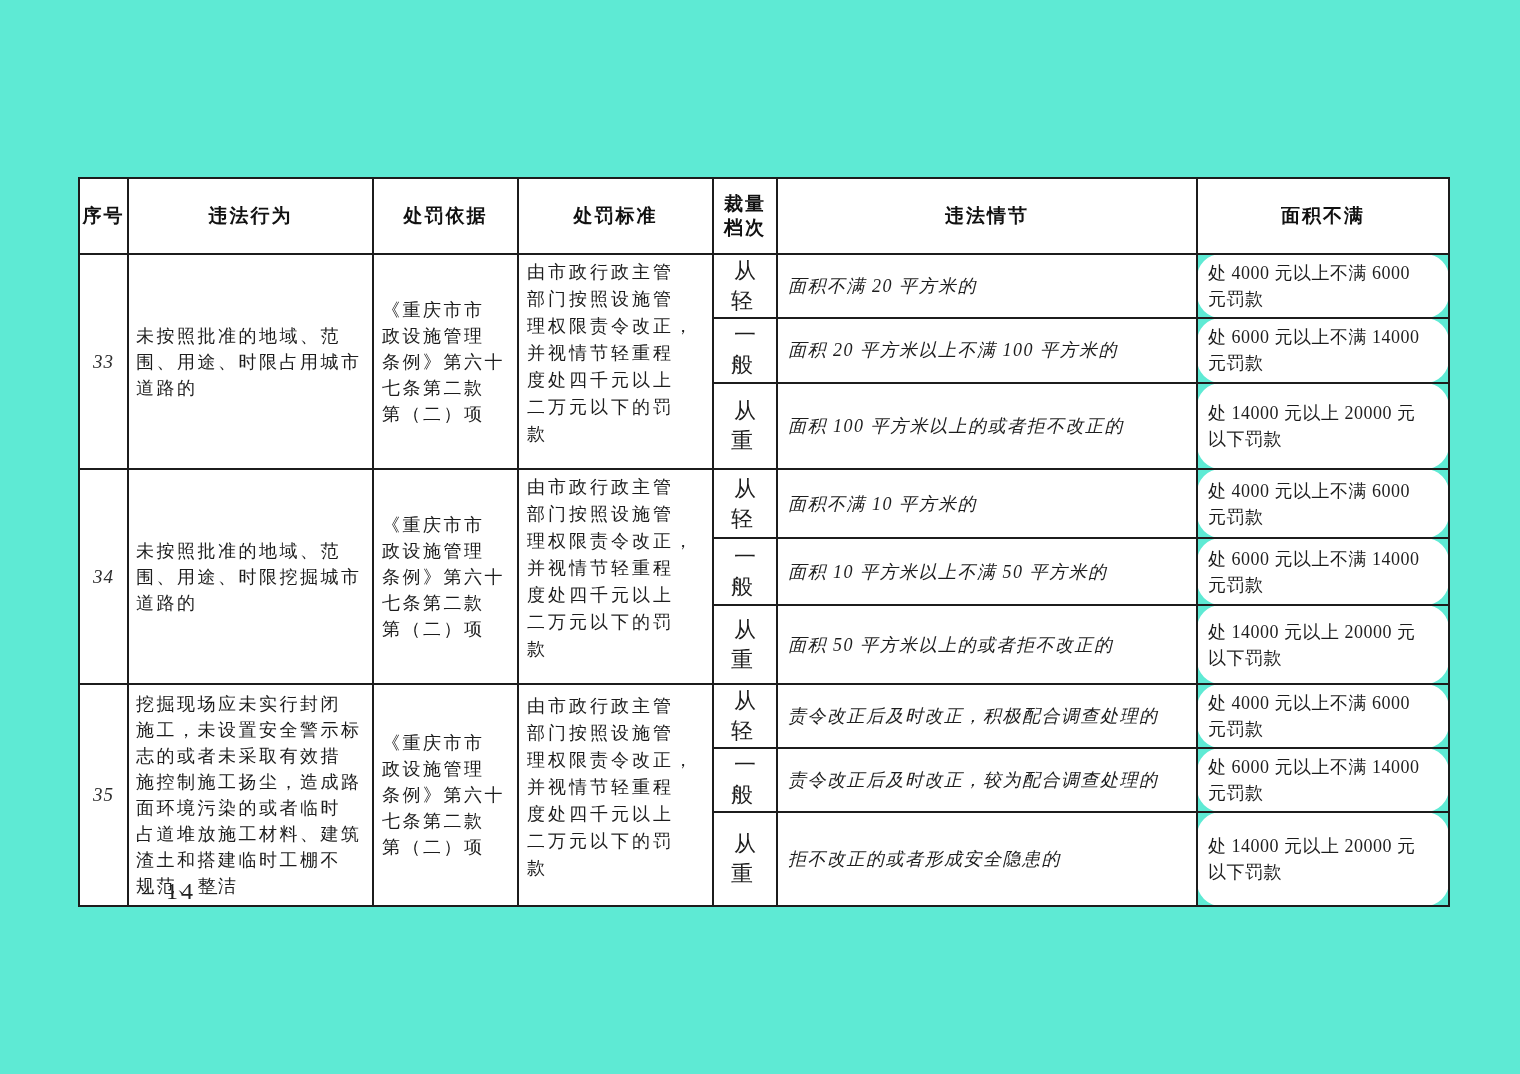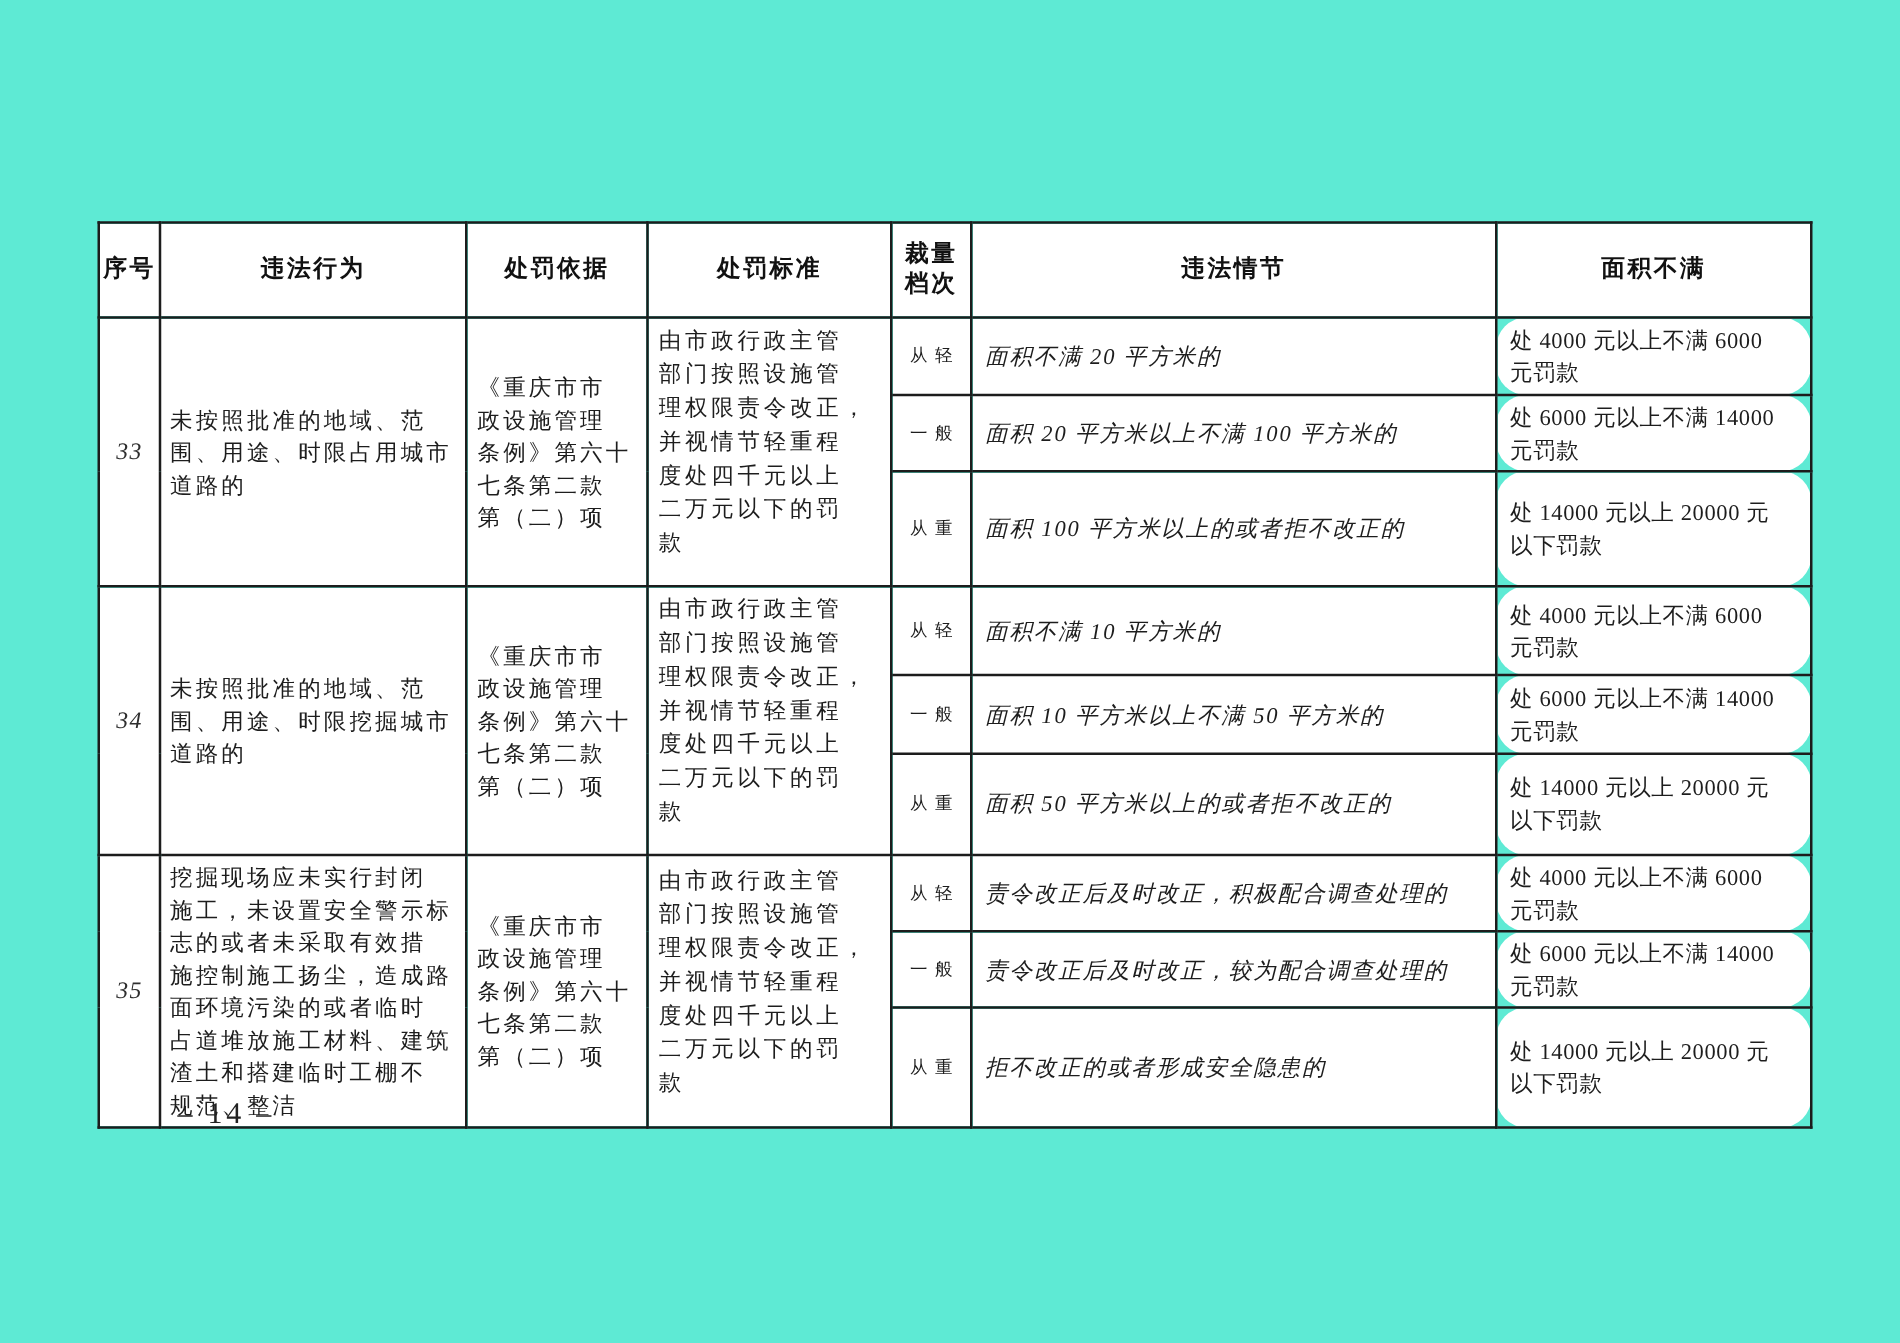--- a/index.html
+++ b/index.html
@@ -48,21 +48,21 @@
     font-style:italic;
   }
   td.c-behavior{padding:4px 16px 4px 7px;margin-top:32px;}
   td.c-behavior .txt{letter-spacing:2.5px;}
   td.c-basis{padding:4px 18px 4px 8px;}
   td.c-basis .txt{letter-spacing:2.5px;}
   td.c-standard{padding:4px 4px 20px 8px;}
   td.c-standard .txt{letter-spacing:3px;line-height:27px;}
   td.c-tier{
     text-align:center;
-    font-size:14px;
+    font-size:22px;
     letter-spacing:6px;
     text-indent:6px;
     color:#1d1d1d;
   }
   td.c-circ{padding:2px 4px 2px 10px;}
   td.c-circ .txt{letter-spacing:1.5px;font-style:italic;}
   td.c-pen{padding:2px 2px 2px 10px;border-radius:24px;}
   td.c-pen .txt{letter-spacing:0.5px;}
   .footer{
     position:absolute;

